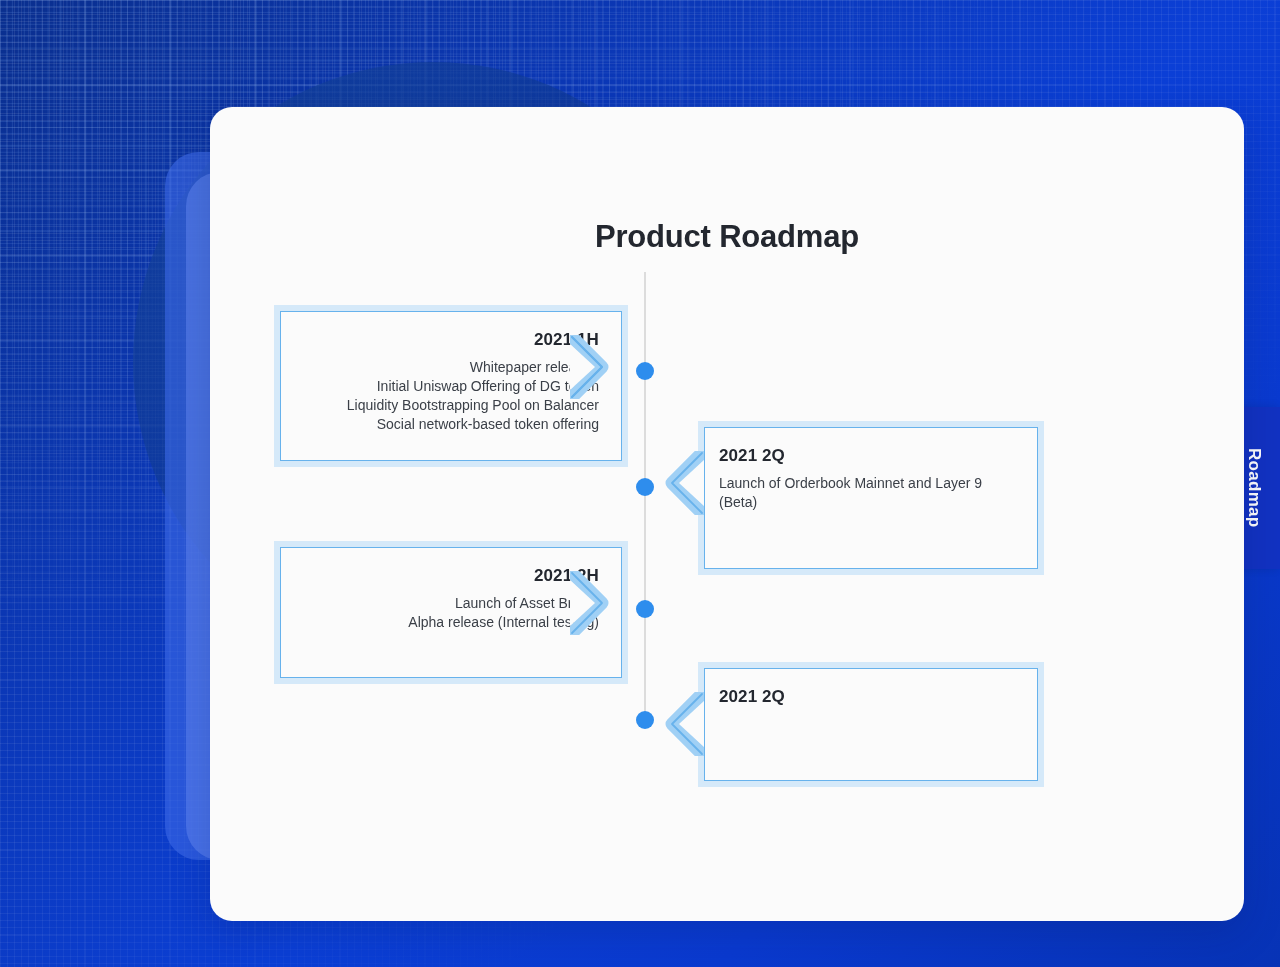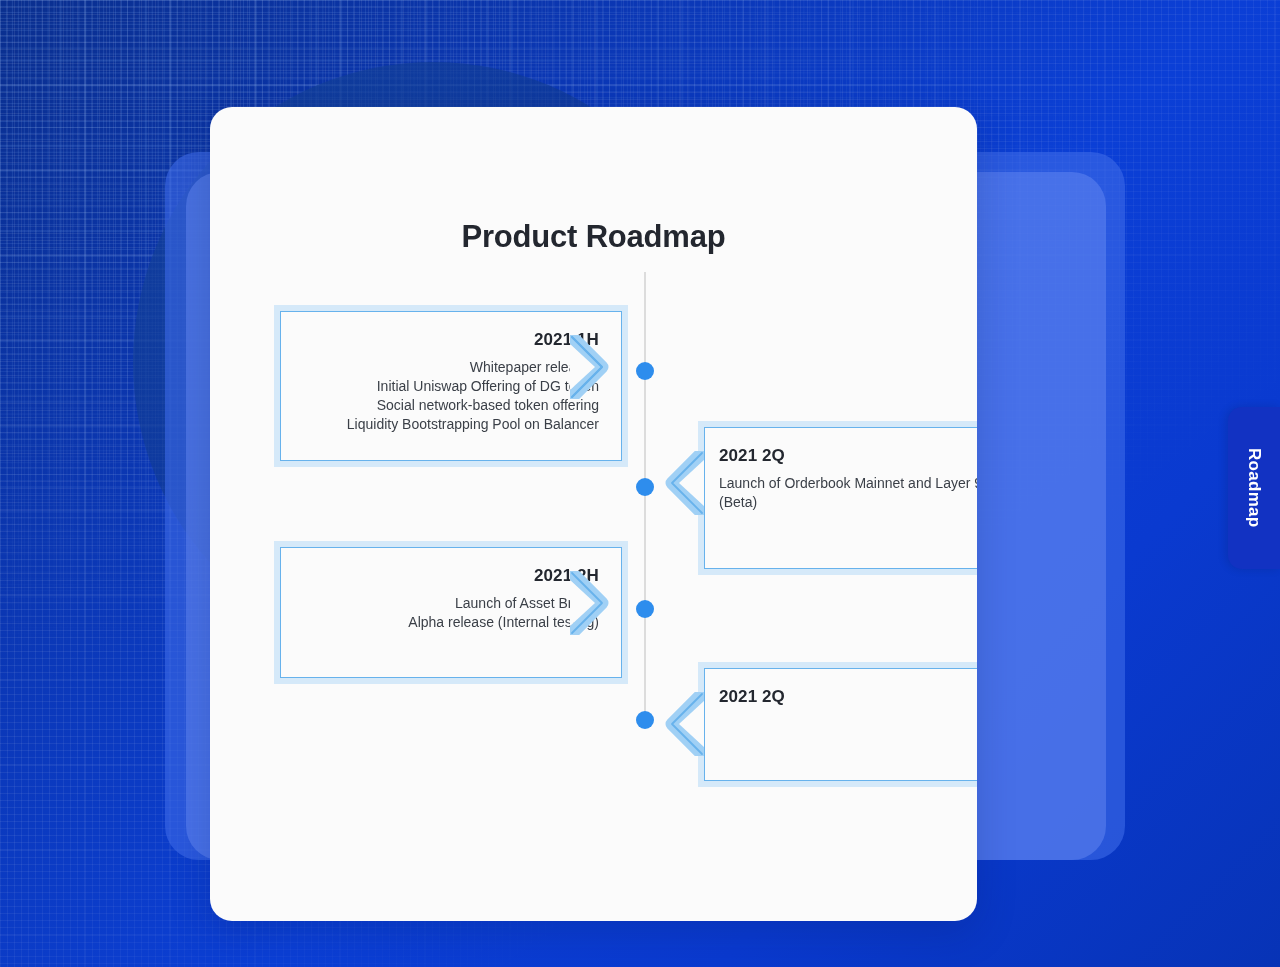--- a/index.html
+++ b/index.html
@@ -104,21 +104,21 @@
     writing-mode: vertical-rl;
     text-orientation: mixed;
     white-space: nowrap;
   }
 
   
   .card {
     position: absolute;
     left: 210px;
     top: 107px;
-    width: 767px;
+    width: 1034px;
     height: 814px;
     background: #fbfbfb;
     border-radius: 22px;
     box-shadow: 0 12px 40px rgba(3,20,70,0.18);
     overflow: hidden;
   }
   .card-title {
     position: absolute;
     left: 0;
     right: 0;
@@ -221,22 +221,22 @@
 
     <div class="dot d1"></div>
     <div class="dot d2"></div>
     <div class="dot d3"></div>
     <div class="dot d4"></div>
 
     <div class="box left b1">
       <div class="box-heading">2021 1H</div>
       <div class="box-line">Whitepaper released</div>
       <div class="box-line">Initial Uniswap Offering of DG token</div>
+      <div class="box-line">Liquidity Bootstrapping Pool on Balancer</div>
       <div class="box-line">Social network-based token offering</div>
-      <div class="box-line">Liquidity Bootstrapping Pool on Balancer</div>
     </div>
     <div class="notch n1">
       <svg width="44" height="64" viewBox="0 0 44 64">
         <path d="M2 2 L32 32 L2 62" fill="none" stroke="#a0d0f5" stroke-width="13" stroke-linejoin="round" stroke-linecap="round"></path>
         <path d="M2 2 L32 32 L2 62" fill="none" stroke="#67b2ec" stroke-width="1.8" stroke-linejoin="round" stroke-linecap="round"></path>
         <path d="M0 9 L25 32 L0 55" fill="#fbfbfb" stroke="none"></path>
         <path d="M2 2 L32 32 L2 62" fill="none" stroke="#67b2ec" stroke-width="1.8" stroke-linejoin="round" stroke-linecap="round"></path>
       </svg>
     </div>
 

